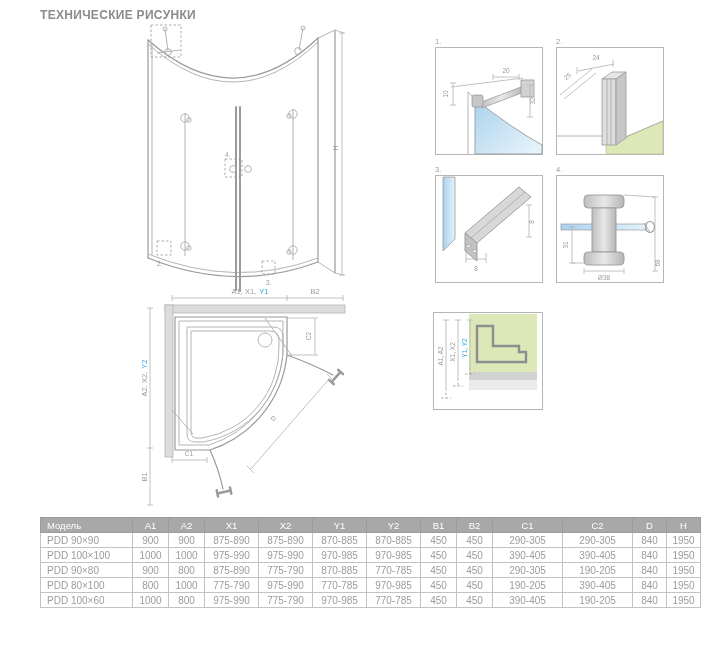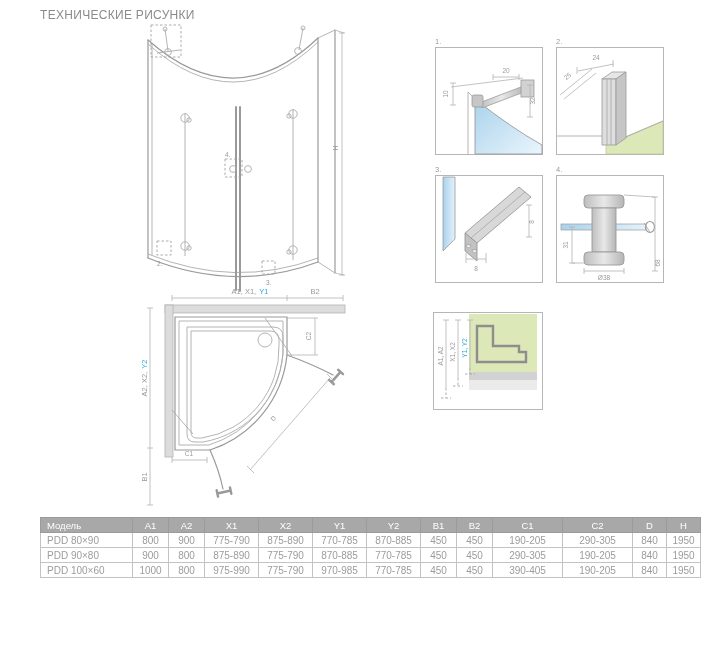--- a/index.html
+++ b/index.html
@@ -1,17 +1,17 @@
 <!DOCTYPE html>
 <html><head>
 <meta charset="utf-8">
 <style>
   html,body{margin:0;padding:0;background:#ffffff;}
   body{width:703px;height:661px;position:relative;font-family:"Liberation Sans",sans-serif;overflow:hidden;}
-  .title{position:absolute;left:40px;top:8px;font-size:12px;font-weight:normal;color:#8b8b8b;letter-spacing:.3px;}
+  .title{position:absolute;left:40px;top:8px;font-size:12px;font-weight:bold;color:#8b8b8b;letter-spacing:.3px;}
   svg{position:absolute;overflow:visible;}
   .ln{stroke:#9a9a9a;stroke-width:1.2;fill:none;stroke-linecap:round;}
   .lnt{stroke:#ababab;stroke-width:.9;fill:none;}
   .dim{stroke:#b3b3b3;stroke-width:.8;fill:none;}
   .dsh{stroke:#a3a3a3;stroke-width:.9;fill:none;stroke-dasharray:2.5 2;}
   .t{fill:#9a9a9a;font-size:6.5px;font-family:"Liberation Sans",sans-serif;}
   .t7{fill:#9a9a9a;font-size:7.5px;font-family:"Liberation Sans",sans-serif;}
   .blue{fill:#29a9e1;}
   .detail{position:absolute;}
   .dlabel{display:block;height:10px;font-size:7.5px;color:#9a9a9a;line-height:10px;}
@@ -298,50 +298,80 @@
         <th>B1</th>
         <th>B2</th>
         <th>C1</th>
         <th>C2</th>
         <th>D</th>
         <th>H</th>
       </tr>
     </thead>
   <tbody>
       <tr>
-        <td class="model-col">PDD 80×90</td>
-        <td>800</td>
+        <td class="model-col">PDD 90×90</td>
         <td>900</td>
-        <td>775-790</td>
+        <td>900</td>
         <td>875-890</td>
-        <td>770-785</td>
+        <td>875-890</td>
         <td>870-885</td>
-        <td>450</td>
-        <td>450</td>
-        <td>190-205</td>
+        <td>870-885</td>
+        <td>450</td>
+        <td>450</td>
         <td>290-305</td>
+        <td>290-305</td>
+        <td>840</td>
+        <td>1950</td>
+      </tr>
+      <tr>
+        <td class="model-col">PDD 100×100</td>
+        <td>1000</td>
+        <td>1000</td>
+        <td>975-990</td>
+        <td>975-990</td>
+        <td>970-985</td>
+        <td>970-985</td>
+        <td>450</td>
+        <td>450</td>
+        <td>390-405</td>
+        <td>390-405</td>
         <td>840</td>
         <td>1950</td>
       </tr>
       <tr>
         <td class="model-col">PDD 90×80</td>
         <td>900</td>
         <td>800</td>
         <td>875-890</td>
         <td>775-790</td>
         <td>870-885</td>
         <td>770-785</td>
         <td>450</td>
         <td>450</td>
         <td>290-305</td>
         <td>190-205</td>
         <td>840</td>
         <td>1950</td>
       </tr>
       <tr>
+        <td class="model-col">PDD 80×100</td>
+        <td>800</td>
+        <td>1000</td>
+        <td>775-790</td>
+        <td>975-990</td>
+        <td>770-785</td>
+        <td>970-985</td>
+        <td>450</td>
+        <td>450</td>
+        <td>190-205</td>
+        <td>390-405</td>
+        <td>840</td>
+        <td>1950</td>
+      </tr>
+      <tr>
         <td class="model-col">PDD 100×60</td>
         <td>1000</td>
         <td>800</td>
         <td>975-990</td>
         <td>775-790</td>
         <td>970-985</td>
         <td>770-785</td>
         <td>450</td>
         <td>450</td>
         <td>390-405</td>

